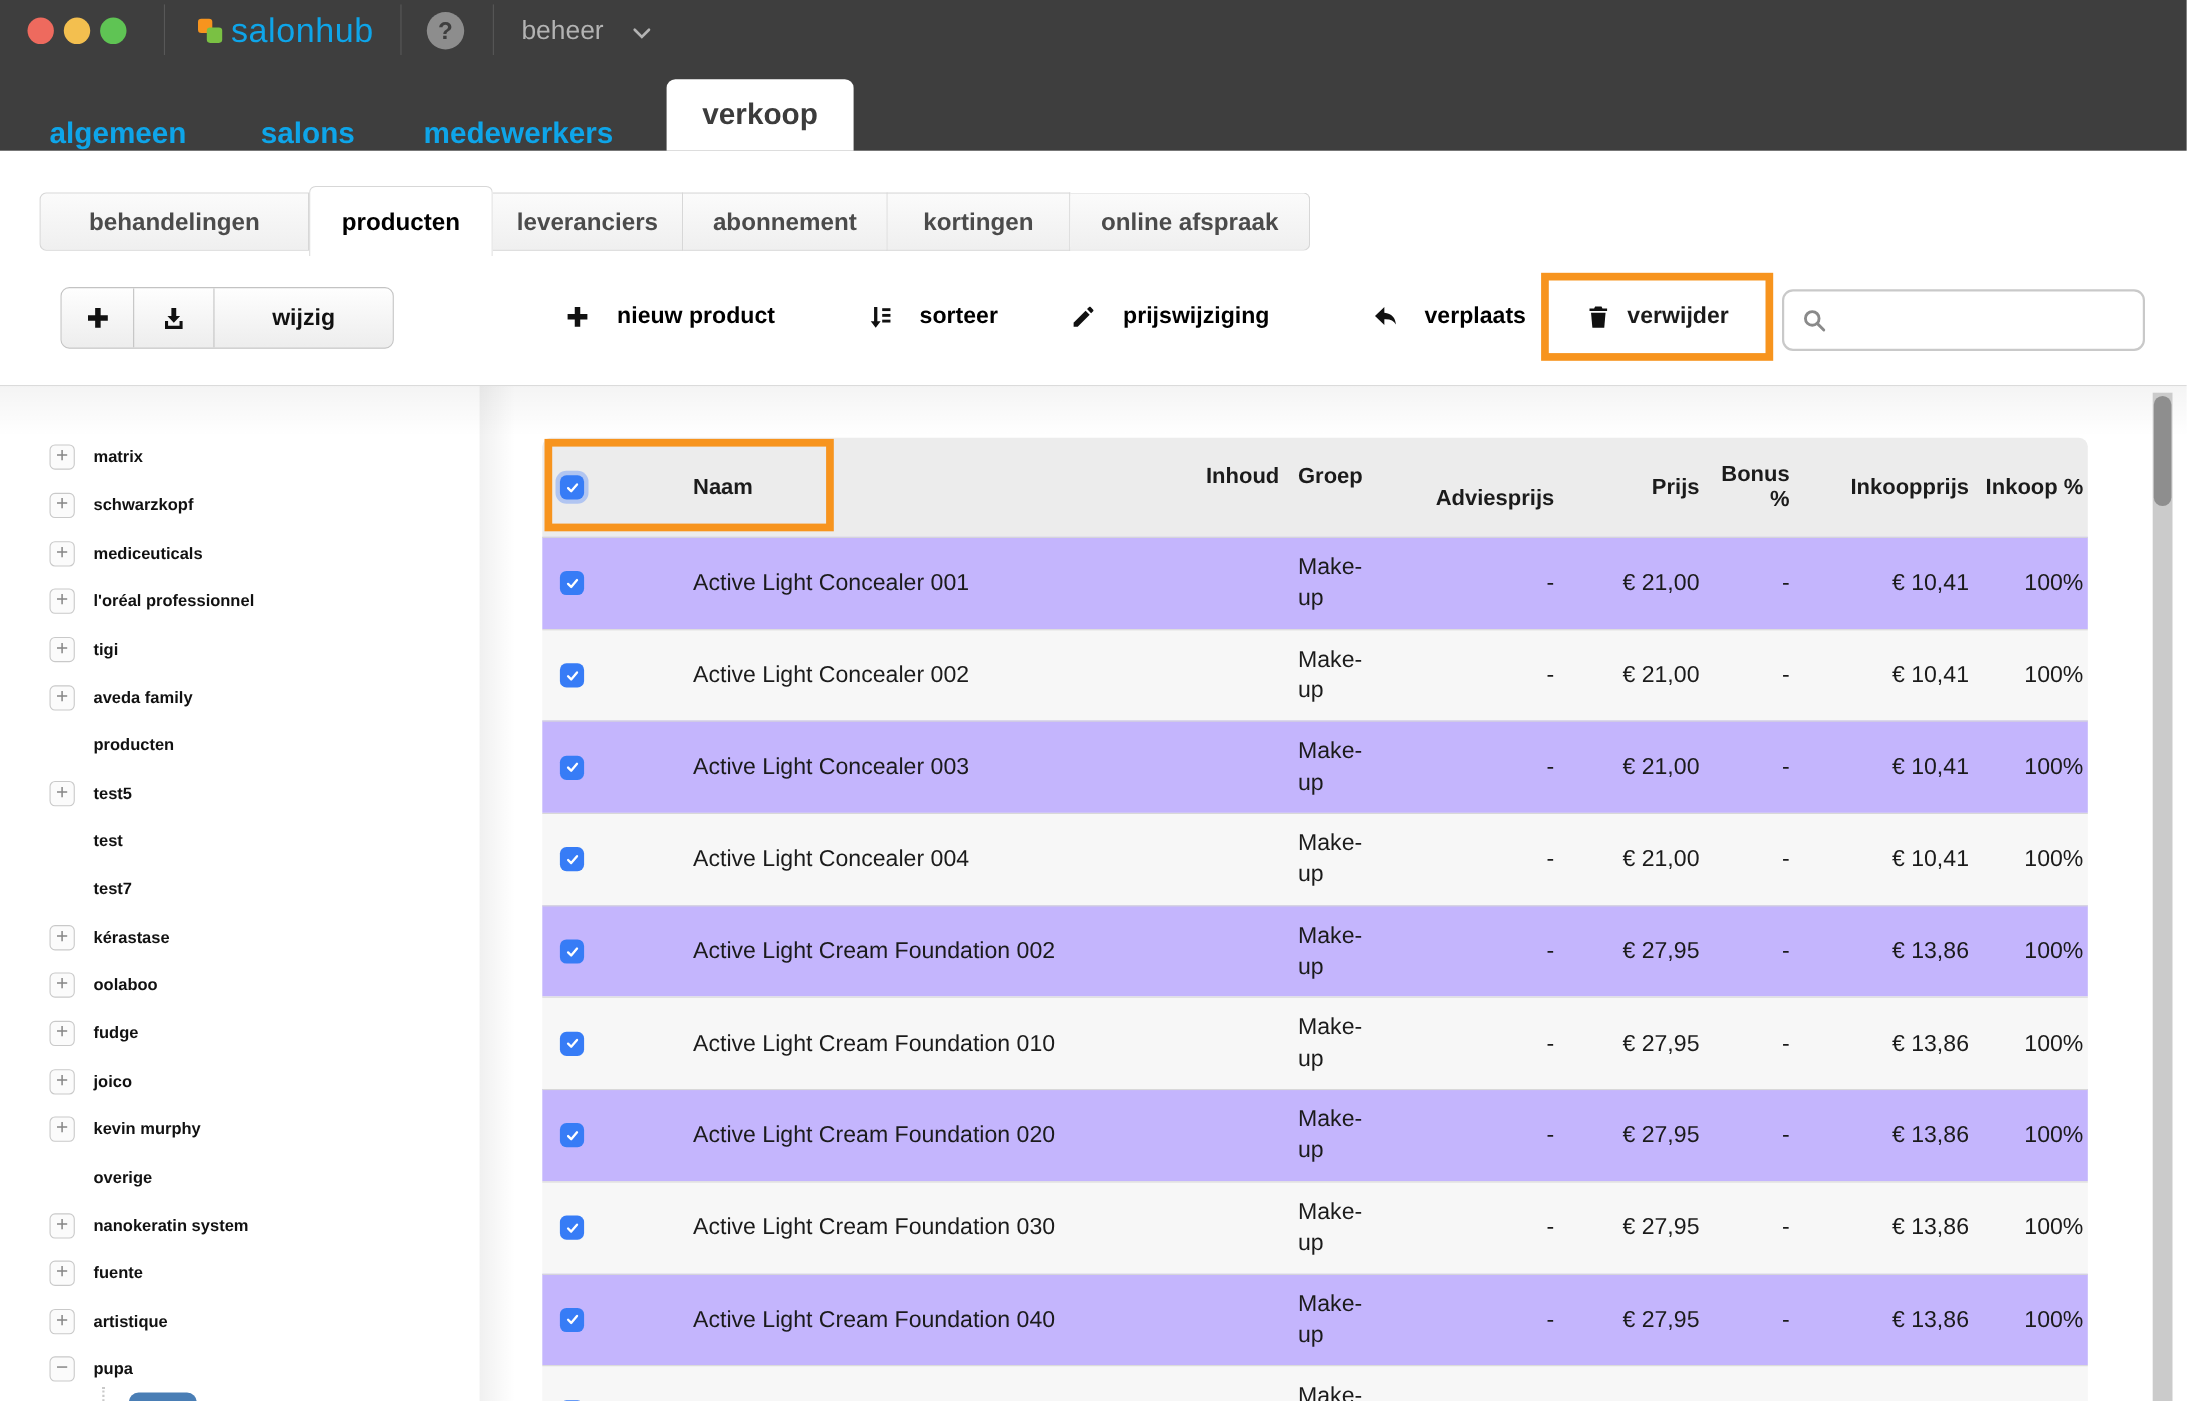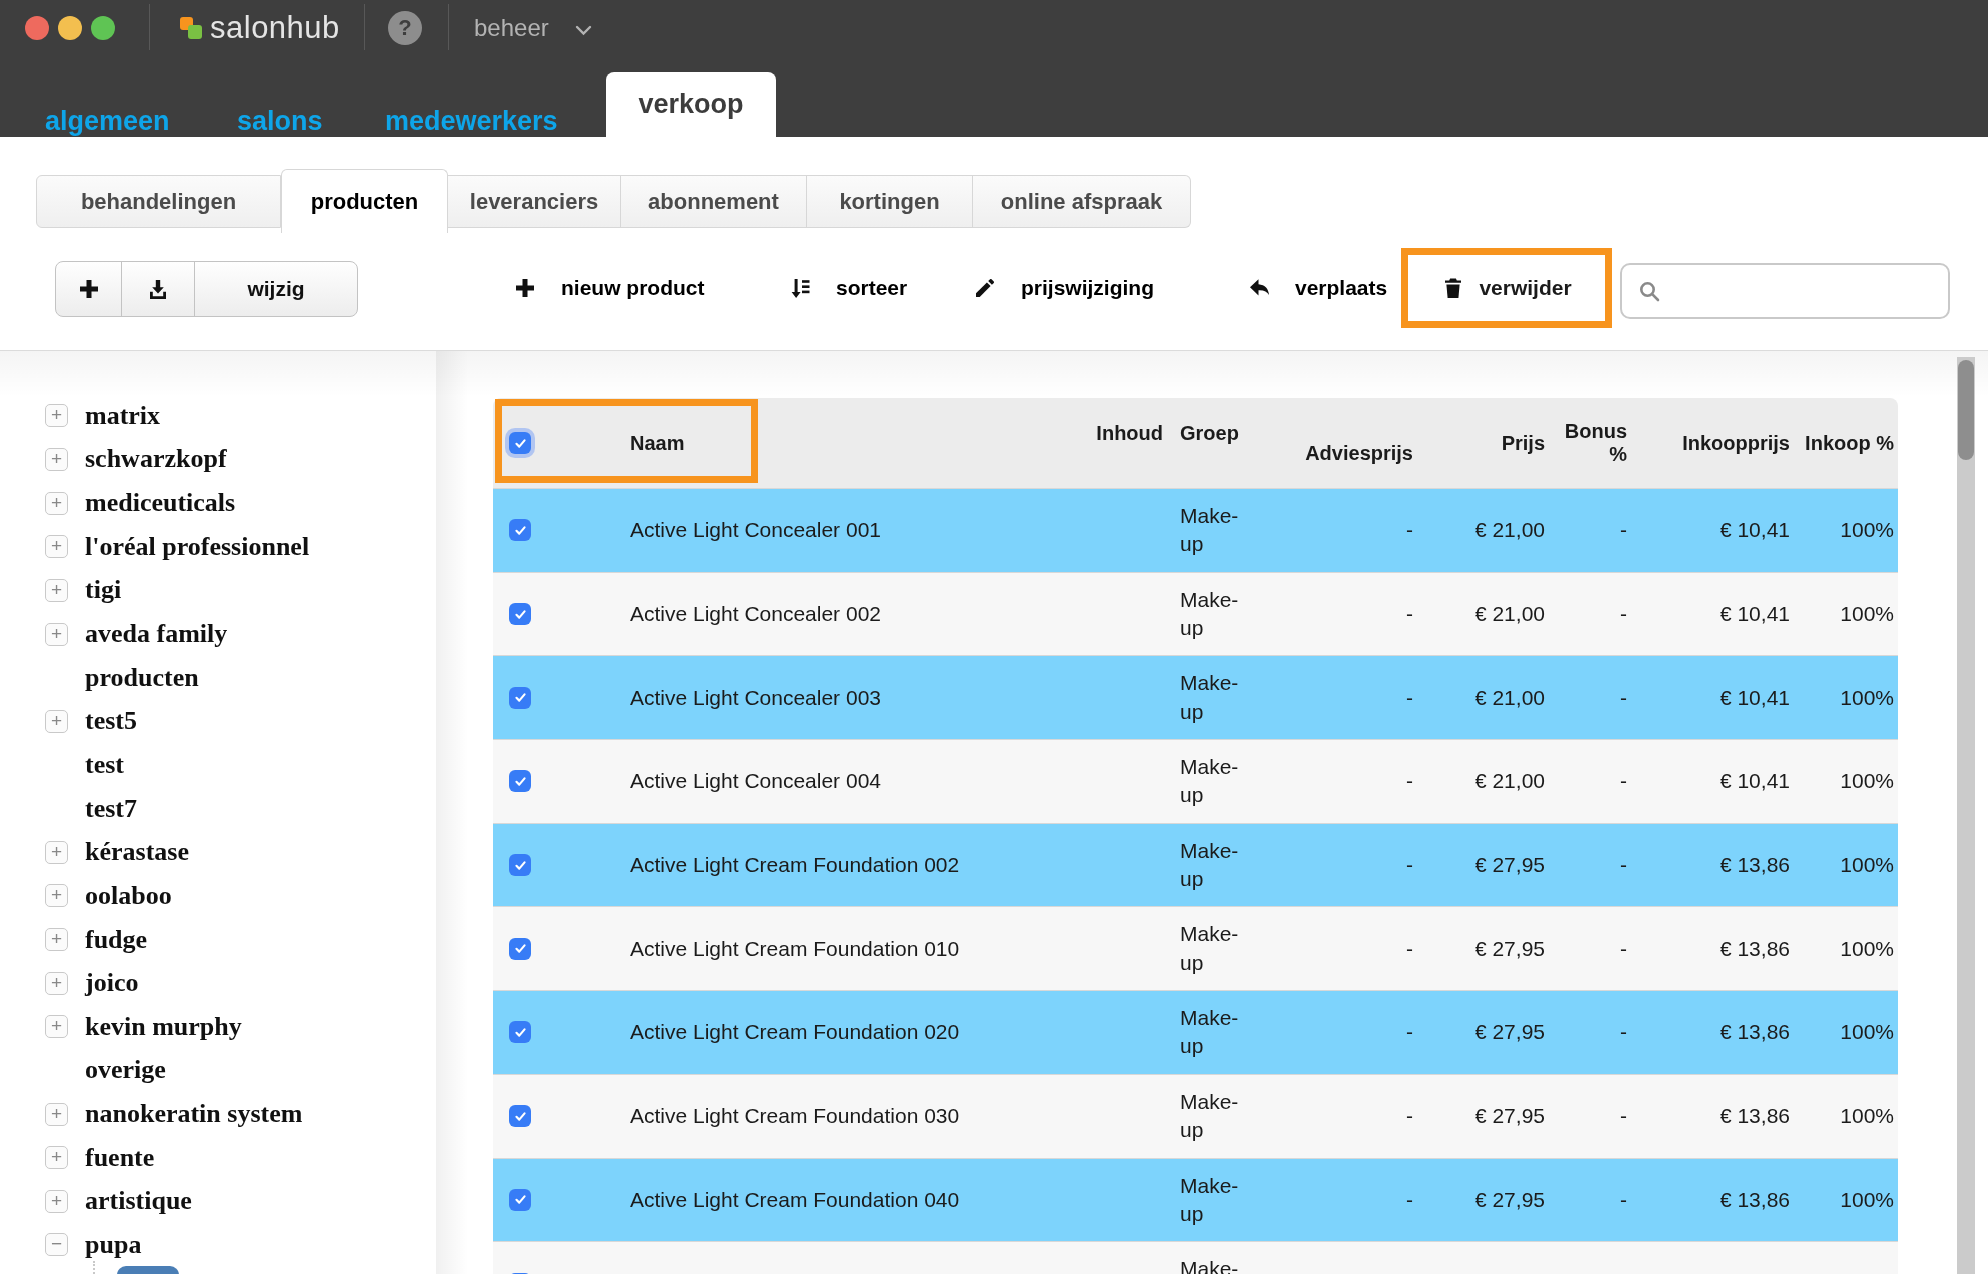--- a/index.html
+++ b/index.html
@@ -13,21 +13,21 @@
   
   .topbar{left:0;top:0;width:1988px;height:137px;background:#3e3e3e;}
   .dots{left:25px;top:16px;display:flex;gap:9px;}
   .dot{width:24px;height:24px;border-radius:50%;}
   .dot.red{background:#ee6a5e;} .dot.yellow{background:#f3bf4f;} .dot.green{background:#5fc454;}
   .vsep{top:4px;width:1px;height:46px;background:#585858;}
   .brand{left:180px;top:6px;height:44px;display:flex;align-items:center;gap:5px;}
   .brand-icon{position:relative;width:25px;height:27px;}
   .brand-icon .sq1{position:absolute;left:0;top:2px;width:13px;height:13px;border-radius:3px;background:#f7941e;}
   .brand-icon .sq2{position:absolute;left:8px;top:10px;width:14px;height:14px;border-radius:3px;background:#7ac143;}
-  .brand-text{color:#e5e5e5;font-size:31px;font-weight:300;letter-spacing:.5px;}
+  .brand-text{color:#0ea5e9;font-size:31px;font-weight:300;letter-spacing:.5px;}
   .help{left:388px;top:11px;width:34px;height:34px;border-radius:50%;background:#8d8d8d;
         display:flex;align-items:center;justify-content:center;color:#3e3e3e;font-weight:bold;font-size:22px;}
   .account{left:474px;top:6px;height:44px;display:flex;align-items:center;gap:26px;color:#b3b3b3;font-size:24px;}
   .account svg{margin-top:4px;}
 
   
   .main-tabs .mtab{position:absolute;display:flex;align-items:center;top:90px;height:63px;
      color:#0ea5e9;font-size:27px;font-weight:bold;}
   .main-tabs .mtab:nth-of-type(1){left:45px;}
   .main-tabs .mtab:nth-of-type(2){left:237px;}
@@ -72,29 +72,29 @@
      background:linear-gradient(rgba(0,0,0,.045),rgba(0,0,0,0));pointer-events:none;}
   .side-shadow{left:436px;top:351px;width:32px;height:923px;
      background:linear-gradient(to right,rgba(0,0,0,.06),rgba(0,0,0,0));pointer-events:none;}
 
   
   .sidebar{left:45px;top:394px;width:380px;}
   .sitem{height:43.65px;display:flex;align-items:center;gap:17px;}
   .exp{width:23px;height:23px;flex:0 0 23px;border:1.5px solid #c9c9c9;border-radius:5px;background:#fbfbfb;
      color:#888;font-size:19px;line-height:20px;text-align:center;}
   .exp:empty{visibility:hidden;}
-  .slabel{font-size:26px;font-weight:bold;color:#111;white-space:nowrap;font-family:Liberation Serif, serif;}
+  .slabel{font-size:15px;font-weight:bold;color:#111;white-space:nowrap;}
   .tree-dots{left:93px;top:1261px;width:2px;height:13px;border-left:2px dotted #c9c9c9;}
   .tree-selected{left:117px;top:1266px;width:62px;height:30px;border-radius:9px;background:#4a7eb5;}
 
   
   .table{left:493px;top:398px;width:1405px;font-size:21px;}
   .grid{display:grid;grid-template-columns:137px 440px 93px 102px 148px 132px 82px 163px 108px;align-items:center;}
   .thead{height:90px;background:#ececec;border-radius:8px 8px 0 0;font-weight:bold;font-size:20px;}
-  .trow{height:83.7px;border-top:1px solid #d8d8d8;background:#7dd3fc;}
+  .trow{height:83.7px;border-top:1px solid #d8d8d8;background:#c4b5fd;}
   .trow:nth-of-type(even){background:#f7f7f7;}
   .cell.r{text-align:right;}
   .c-groep{padding-left:17px;padding-right:30px;line-height:1.35;}
   .c-last{padding-right:4px;}
   .c-check{padding-left:16px;}
   .up{transform:translateY(-10px);} .down{transform:translateY(10px);}
   .cb{width:22px;height:22px;border-radius:6px;background:#377cf6;display:flex;align-items:center;justify-content:center;}
   .cb svg{width:15px;height:15px;}
   .cb.glow{box-shadow:0 0 0 4px rgba(90,140,250,.4);}
   .naam-highlight{left:495px;top:399px;width:263px;height:84px;border:7px solid #f7941e;z-index:5;pointer-events:none;}

